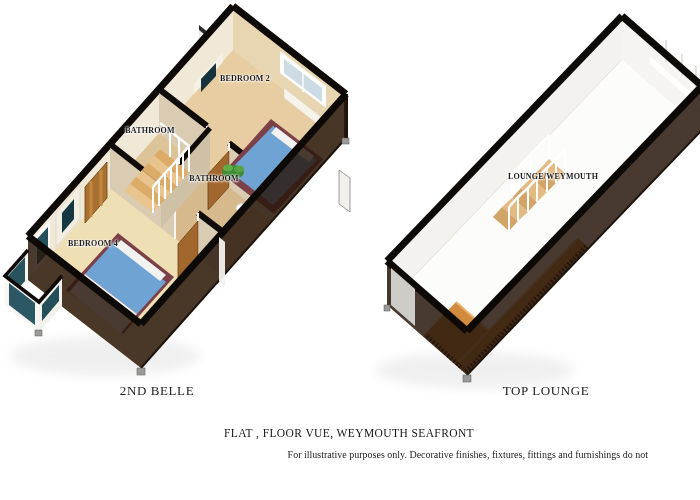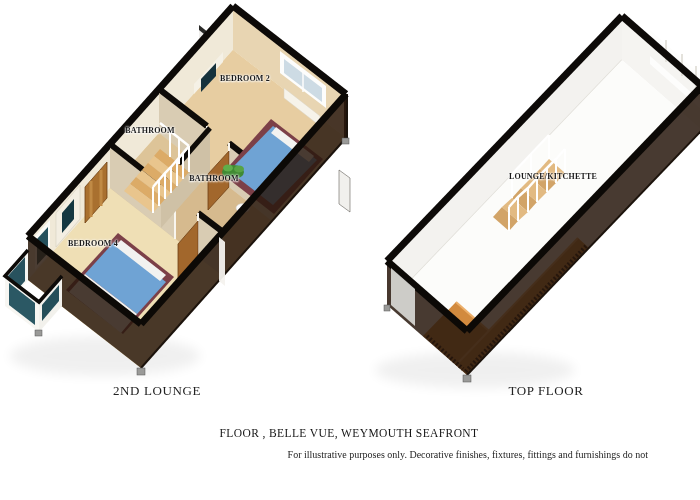--- a/index.html
+++ b/index.html
@@ -251,23 +251,23 @@
         <rect x="463" y="375" width="8" height="7"></rect>
         <rect x="384" y="305" width="6" height="6"></rect>
       </g>
     </g>
   </svg>
 
   <div class="room-label" style="left:245px;top:78px">BEDROOM 2</div>
   <div class="room-label" style="left:150px;top:130px">BATHROOM</div>
   <div class="room-label" style="left:214px;top:178px">BATHROOM</div>
   <div class="room-label" style="left:93px;top:243px">BEDROOM 4</div>
-  <div class="room-label" style="left:553px;top:176px">LOUNGE/KITCHETTE</div>
-
-  <div class="floor-label" style="left:157px;top:391px">2ND LOUNGE</div>
-  <div class="floor-label" style="left:546px;top:391px">TOP FLOOR</div>
-
-  <div class="caption-title" style="left:349px;top:433px">FLOOR ,  BELLE VUE, WEYMOUTH SEAFRONT</div>
+  <div class="room-label" style="left:553px;top:176px">LOUNGE/WEYMOUTH</div>
+
+  <div class="floor-label" style="left:157px;top:391px">2ND BELLE</div>
+  <div class="floor-label" style="left:546px;top:391px">TOP LOUNGE</div>
+
+  <div class="caption-title" style="left:349px;top:433px">FLAT ,  FLOOR VUE, WEYMOUTH SEAFRONT</div>
   <div class="disclaimer">
     <div>For illustrative purposes only.  Decorative finishes, fixtures, fittings and furnishings do not</div>
   </div>
 
 </div>
 
 </body></html>

